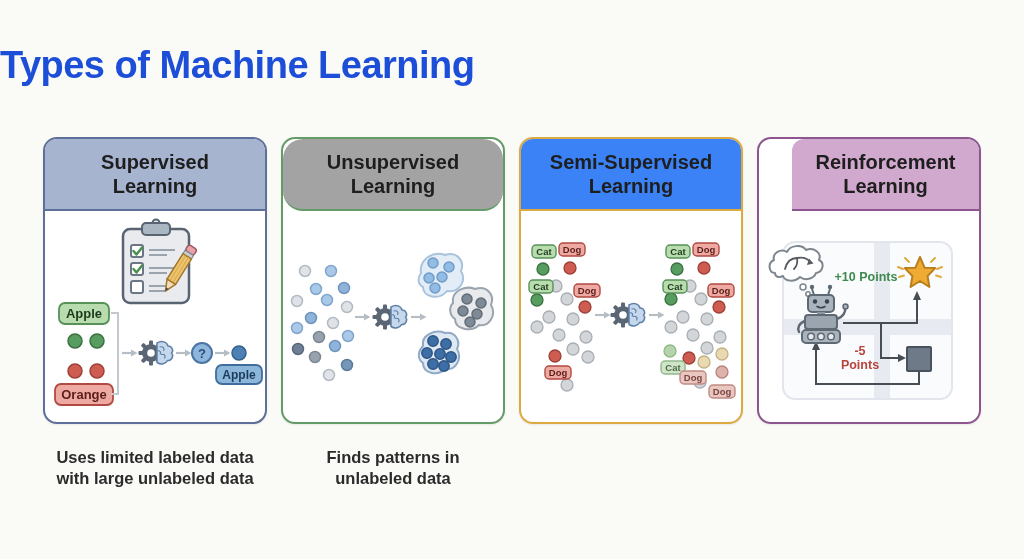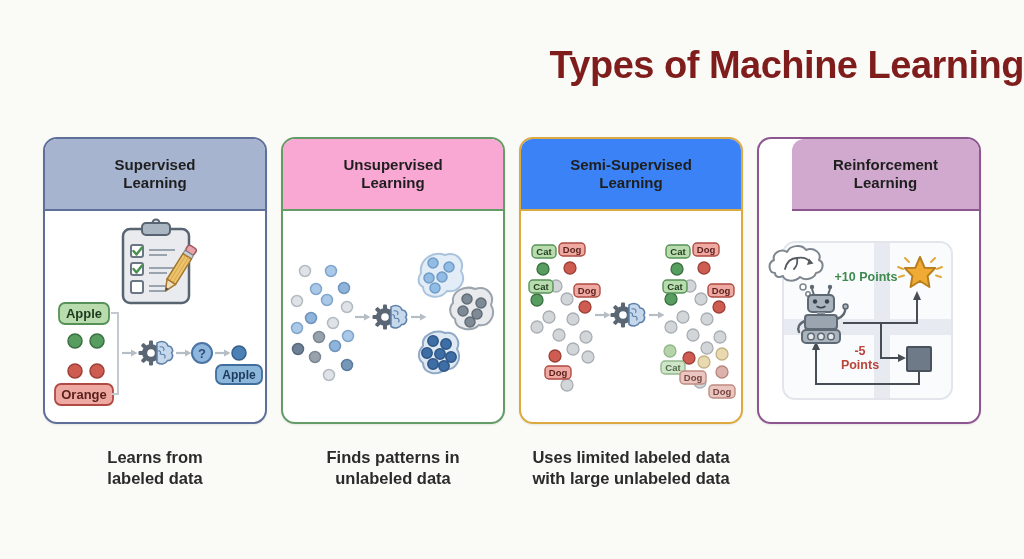--- a/index.html
+++ b/index.html
@@ -3,35 +3,35 @@
 <meta charset="utf-8">
 <style>
   html,body{margin:0;padding:0;}
   body{
     width:1024px;height:559px;overflow:hidden;position:relative;
     background:#fafaf7;
     font-family:"Liberation Sans", sans-serif;
   }
   .title{
     position:absolute;top:44px;left:0;width:1024px;margin:0;
-    text-align:right;font-size:38px;font-weight:700;color:#7f1d1d;
+    text-align:left;font-size:38px;font-weight:700;color:#1d4ed8;
     letter-spacing:-0.5px;
   }
   .cards-row{position:absolute;left:43px;top:137px;display:flex;gap:14px;}
   .captions-row{position:absolute;left:43px;top:447px;display:flex;gap:14px;}
   .card{
     width:220px;height:283px;background:#ffffff;
     border:2px solid #888;border-radius:14px;
     box-shadow:0 1px 2px rgba(0,0,0,0.08);
   }
   .card-header{
     height:70px;border-bottom:2px solid #737373;
     border-radius:12px 12px 0 0;
     display:flex;align-items:center;justify-content:center;
-    text-align:center;font-size:15px;line-height:1.22;font-weight:700;color:#1e1e1e;
+    text-align:center;font-size:20px;line-height:1.22;font-weight:700;color:#1e1e1e;
     white-space:pre-line;
   }
   .card-body{height:183px;}
   .card-body svg{display:block;}
   .caption{
     width:224px;text-align:center;font-size:16.5px;line-height:1.3;
     font-weight:700;color:#2b2b2b;white-space:pre-line;
   }
   svg text{font-family:"Liberation Sans", sans-serif;}
 </style>
@@ -135,21 +135,21 @@
           <circle cx="194" cy="142" r="7" stroke="#35608c" stroke-width="1.5" fill="#4d80b4"></circle>
           <g>
             <rect x="171" y="154" width="46" height="19" rx="6" stroke-width="1.8" fill="#8cb6da" stroke="#3f6d9c"></rect>
             <text x="194" y="167.5" font-size="12" font-weight="bold" text-anchor="middle" fill="#1b3b5c">Apple</text>
           </g>
         </svg>
       </div>
     </div>
 
     <div class="card" style="border-color: rgb(100, 156, 104);">
-      <div class="card-header" style="background-color: #f9a8d4; border-bottom-color: rgb(100, 156, 104);">Unsupervised
+      <div class="card-header" style="background-color: #a3a3a3; border-bottom-color: rgb(100, 156, 104); border-radius: 20px;">Unsupervised
 Learning</div>
       <div class="card-body">
         <svg viewBox="0 0 220 211" width="220" height="211">
           <g stroke-width="1.5">
             <circle cx="22" cy="60" r="5.5" fill="#dfe3e7" stroke="#b2bac2"></circle>
             <circle cx="48" cy="60" r="5.5" fill="#aac8e8" stroke="#81a6cc"></circle>
             <circle cx="33" cy="78" r="5.5" fill="#aac8e8" stroke="#81a6cc"></circle>
             <circle cx="61" cy="77" r="5.5" fill="#8fb4dc" stroke="#6f94bc"></circle>
             <circle cx="14" cy="90" r="5.5" fill="#dfe3e7" stroke="#b2bac2"></circle>
             <circle cx="44" cy="89" r="5.5" fill="#aac8e8" stroke="#81a6cc"></circle>
@@ -391,20 +391,18 @@
             <text x="101" y="144">-5</text>
             <text x="101" y="158">Points</text>
           </g>
           <rect x="148" y="136" width="24" height="24" rx="1" fill="#6e7a87" stroke="#49525c" stroke-width="2"></rect>
         </svg>
       </div>
     </div>
   </div>
 
   <div class="captions-row">
-    <div class="caption">Learns from
-labeled data</div>
+    <div class="caption">Uses limited labeled data
+with large unlabeled data</div>
     <div class="caption">Finds patterns in
 unlabeled data</div>
-    <div class="caption">Uses limited labeled data
-with large unlabeled data</div>
   </div>
 </div>
 
 </body></html>

